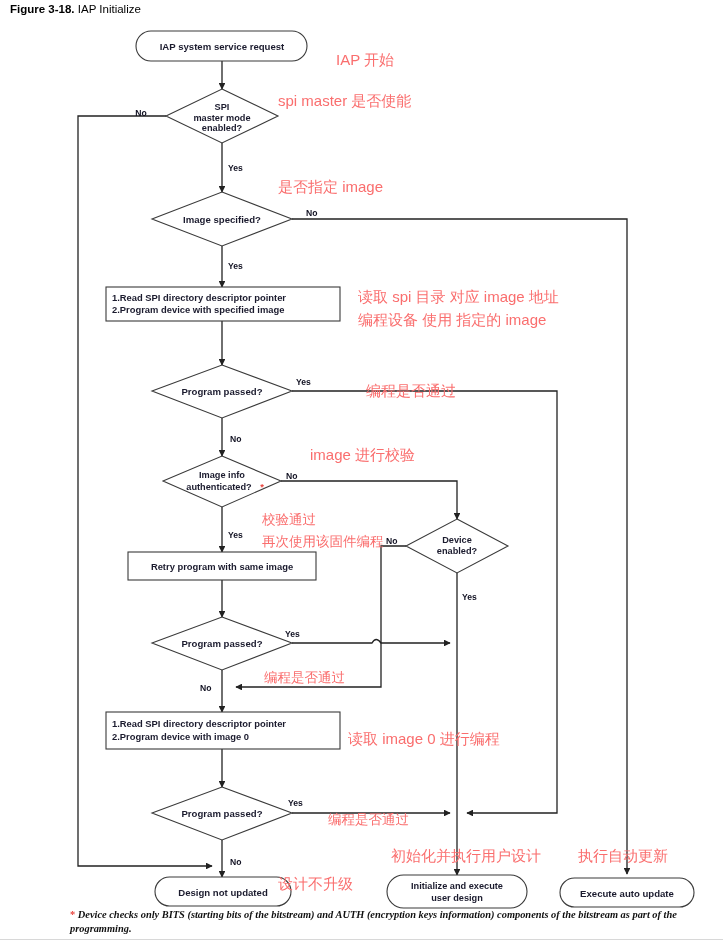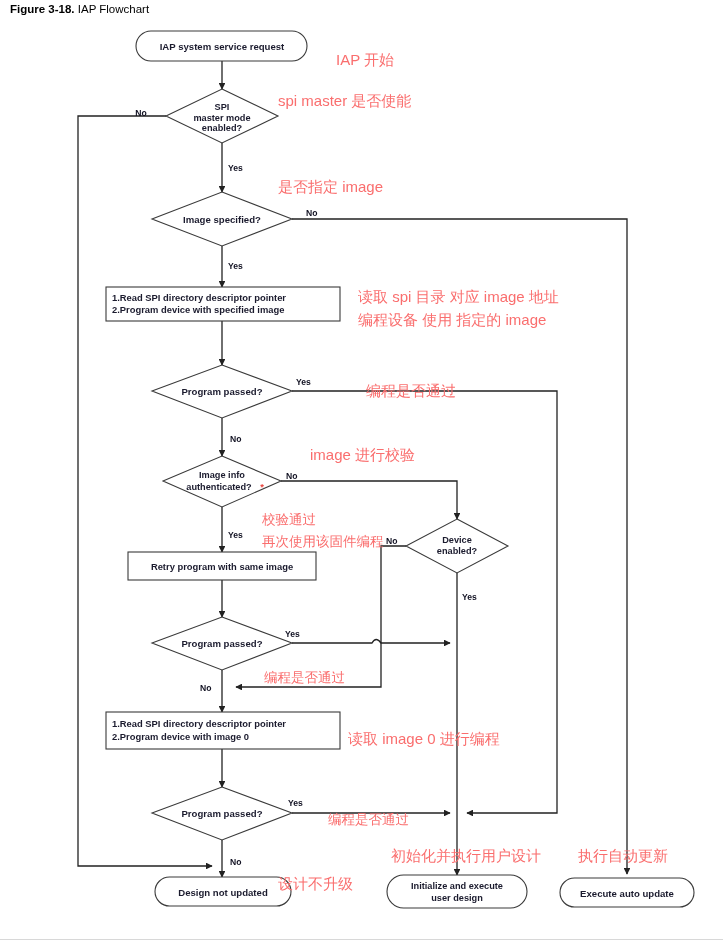--- a/index.html
+++ b/index.html
@@ -114,21 +114,21 @@
     background: #d8d8d8;
   }
 </style>
 </head>
 <body>
 
 <div id="page">
 
   <div class="caption">
     <span class="cap-num">Figure 3-18.</span>
-    <span>IAP Flowchart</span>
+    <span>IAP Initialize</span>
   </div>
 
   <svg id="flow" viewBox="0 0 723 943">
     <defs>
       <marker id="arrow" viewBox="0 0 10 10" refX="9" refY="5" markerWidth="5.2" markerHeight="5.2" orient="auto-start-reverse">
         <path d="M 0 0 L 10 5 L 0 10 z" fill="#222222"></path>
       </marker>
     </defs>
 
     <path class="conn" d="M 222,61 L 222,89" marker-end="url(#arrow)"></path>
@@ -260,15 +260,19 @@
 
     <text class="anno-sm" x="328" y="824" text-anchor="start">编程是否通过</text>
 
     <text class="anno" x="278" y="889" text-anchor="start">设计不升级</text>
 
     <text class="anno" x="391" y="861" text-anchor="start">初始化并执行用户设计</text>
 
     <text class="anno" x="578" y="861" text-anchor="start">执行自动更新</text>
   </svg>
 
+  <div class="footnote">
+    <span class="fn-star">*</span>
+    <span>Device checks only BITS (starting bits of the bitstream) and AUTH (encryption keys information) components of the bitstream as part of the programming.</span>
+  </div>
 
   <div class="bottom-rule"></div>
 </div>
 
 </body></html>

